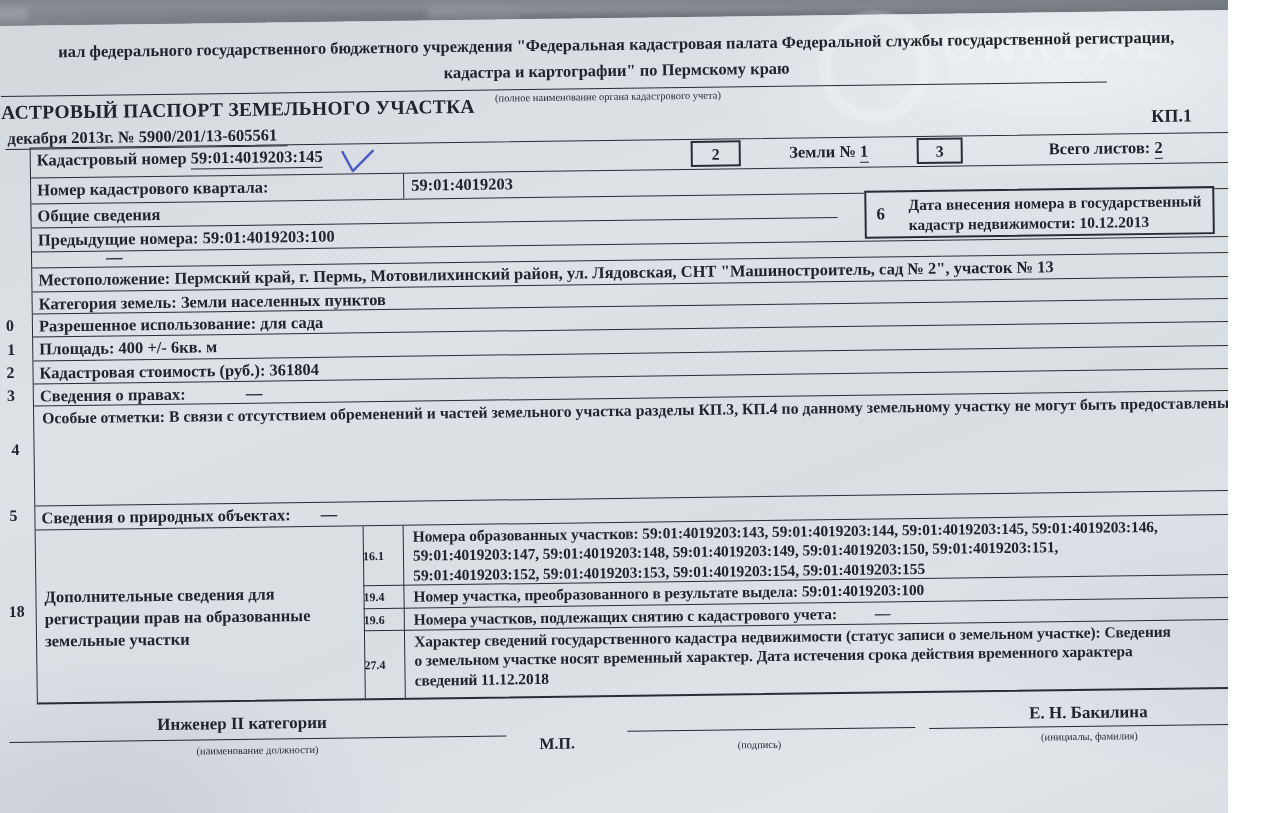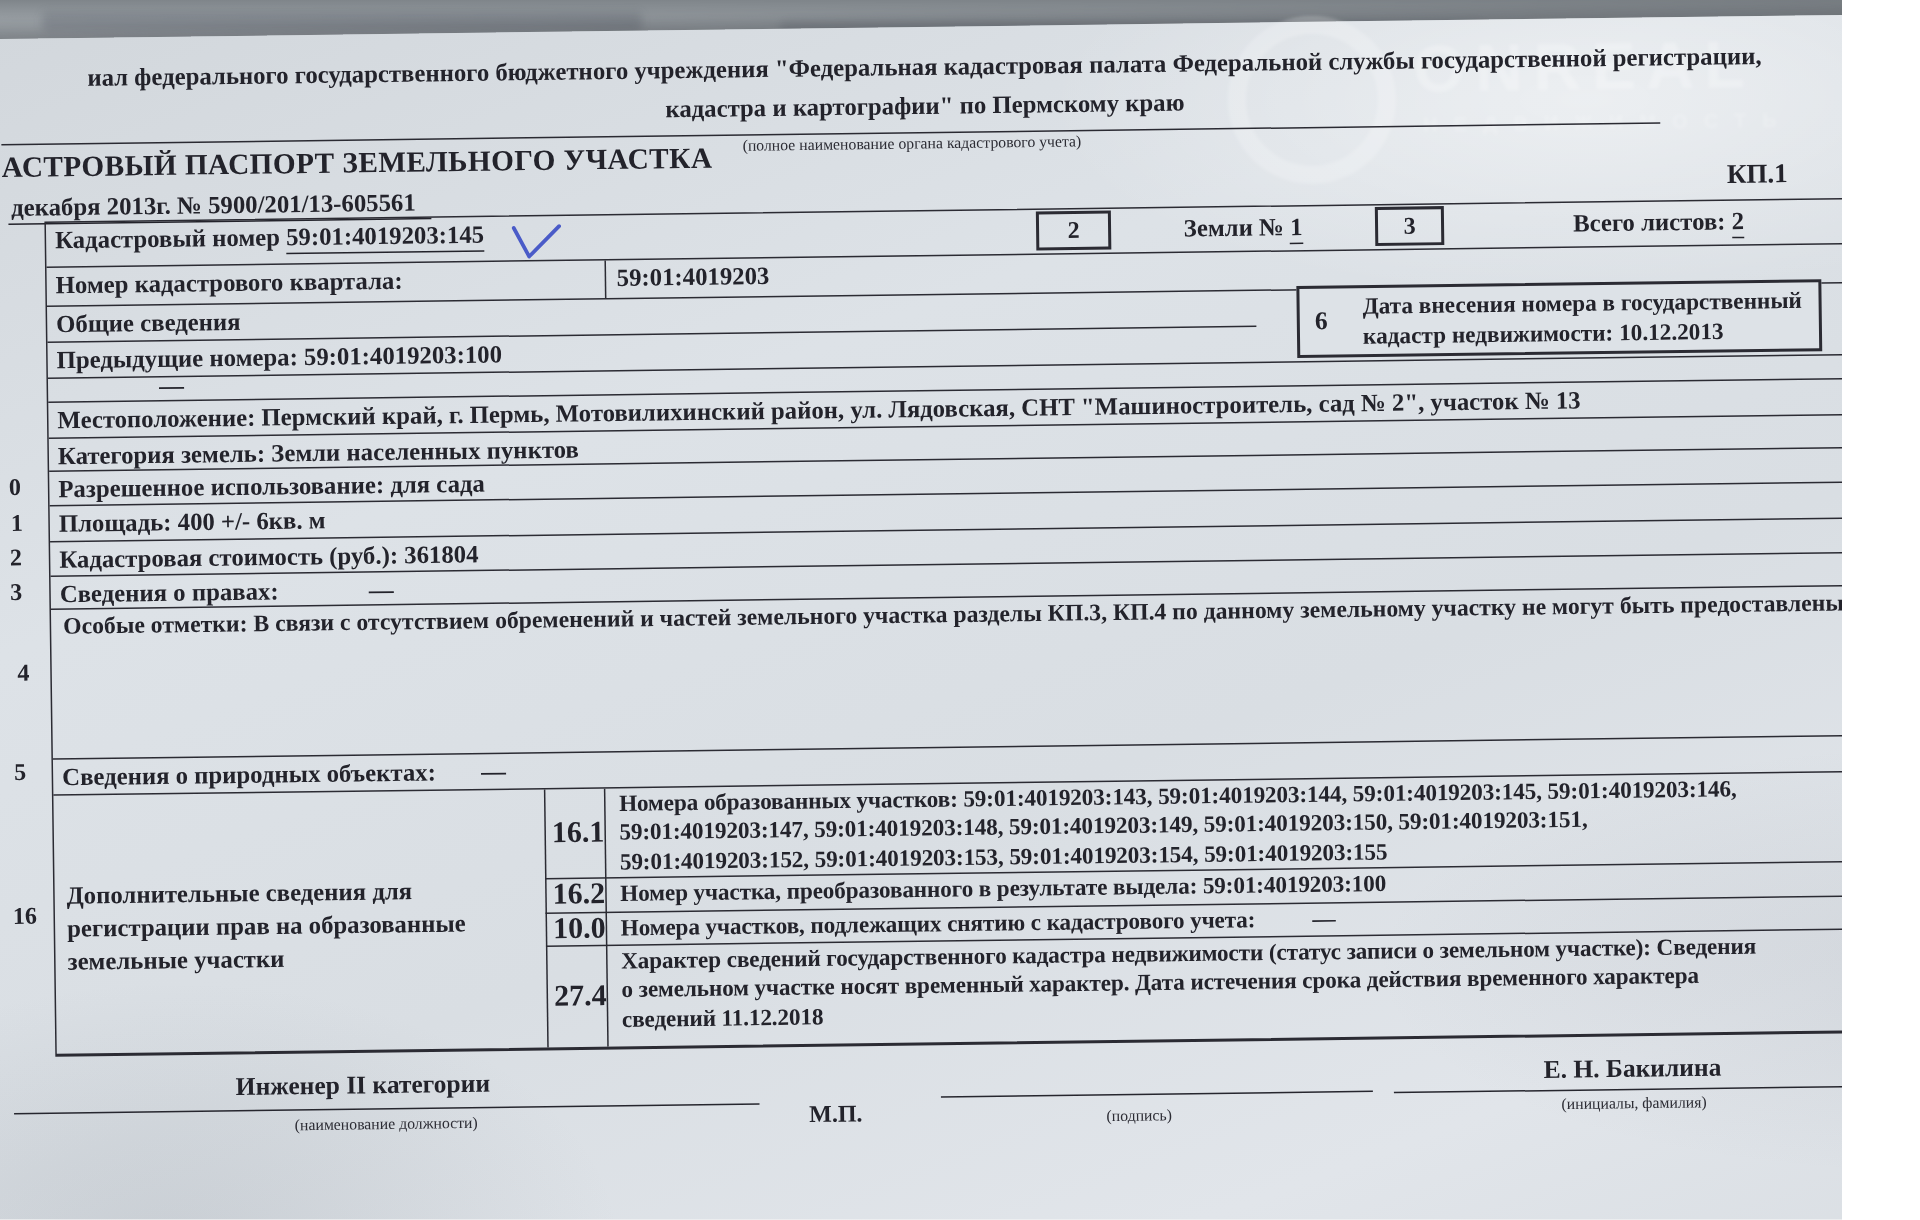--- a/index.html
+++ b/index.html
@@ -77,21 +77,21 @@
   
   .b16-label{position:absolute;left:8px;top:56px;width:310px;line-height:22px;font-size:16.5px;}
   .b16-v1{position:absolute;left:327px;top:0;height:100%;border-left:1.7px solid #2b2b33;}
   .b16-v2{position:absolute;left:367px;top:0;height:100%;border-left:1.6px solid #2b2b33;}
   .sub{position:absolute;left:327px;width:891px;border-bottom:1.6px solid #2b2b33;}
   .sub.last{border-bottom:none;}
   .s1{top:0;height:60px;}
   .s2{top:60px;height:23px;}
   .s3{top:83px;height:22px;}
   .s4{top:105px;height:67px;}
-  .sub .num{position:absolute;left:0;top:50%;transform:translateY(-50%);width:40px;text-align:right;font-size:20px;font-weight:700;}
+  .sub .num{position:absolute;left:0;top:50%;transform:translateY(-50%);width:40px;text-align:left;font-size:12px;font-weight:700;}
   .sub .txt{margin-left:46px;padding:1px 4px 0 4px;font-size:15.5px;font-weight:700;line-height:19.3px;letter-spacing:-0.1px;white-space:pre-line;}
 
   .rownum{position:absolute;font-size:16px;font-weight:700;}
   .crease{position:absolute;left:1259px;top:140px;width:2px;height:552px;background:rgba(43,43,51,0.55);}
 
   
   .f-line{position:absolute;border-top:1.7px solid #26262e;}
   .f-pos{position:absolute;left:148px;top:717px;font-size:17px;font-weight:700;}
   .f-pos-cap{position:absolute;left:128px;top:748px;width:240px;text-align:center;}
   .f-mp{position:absolute;left:530px;top:742px;font-size:16px;font-weight:700;}
@@ -124,21 +124,21 @@
       <div class="doc-title">АСТРОВЫЙ ПАСПОРТ ЗЕМЕЛЬНОГО УЧАСТКА</div>
       <div class="form-code">КП.1</div>
       <div class="date-line"><span class="u">декабря 2013г.  №  5900/201/13-605561</span></div>
 
       <div class="rownum" style="left:2px;top:317px;">0</div>
       <div class="rownum" style="left:3px;top:341px;">1</div>
       <div class="rownum" style="left:2px;top:364px;">2</div>
       <div class="rownum" style="left:2px;top:387px;">3</div>
       <div class="rownum" style="left:6px;top:441px;">4</div>
       <div class="rownum" style="left:3px;top:507px;">5</div>
-      <div class="rownum" style="left:1px;top:603px;">16</div>
+      <div class="rownum" style="left:1px;top:603px;">18</div>
 
       <div class="tbl">
 
         <div class="tr r1">
           <span>Кадастровый номер</span>
           <span class="u">59:01:4019203:145</span>
           <svg class="check" width="36" height="28" viewBox="0 0 36 28">
             <path id="pen-check-path" d="M3 7 L15 25 L33 3" fill="none" stroke="#3a4dc4" stroke-width="2.5" stroke-linecap="round" stroke-linejoin="round" opacity="0.9"></path>
           </svg>
           <div class="numbox box2">2</div>
@@ -212,25 +212,25 @@
           <div class="b16-v1"></div>
           <div class="b16-v2"></div>
 
           <div class="sub s1">
             <div class="num">16.1</div>
             <div class="txt">Номера образованных участков: 59:01:4019203:143, 59:01:4019203:144, 59:01:4019203:145, 59:01:4019203:146,
 59:01:4019203:147, 59:01:4019203:148, 59:01:4019203:149, 59:01:4019203:150, 59:01:4019203:151,
 59:01:4019203:152, 59:01:4019203:153, 59:01:4019203:154, 59:01:4019203:155</div>
           </div>
           <div class="sub s2">
-            <div class="num">16.2</div>
+            <div class="num">19.4</div>
             <div class="txt">Номер участка, преобразованного в результате выдела: 59:01:4019203:100</div>
           </div>
           <div class="sub s3">
-            <div class="num">10.0</div>
+            <div class="num">19.6</div>
             <div class="txt"><span>Номера участков, подлежащих снятию с кадастрового учета:</span><span class="dash-inline" style="margin-left:38px;">—</span></div>
           </div>
           <div class="sub s4 last">
             <div class="num">27.4</div>
             <div class="txt">Характер сведений государственного кадастра недвижимости (статус записи о земельном участке): Сведения
 о земельном участке носят временный характер. Дата истечения срока действия временного характера
 сведений 11.12.2018</div>
           </div>
         </div>
       </div>

